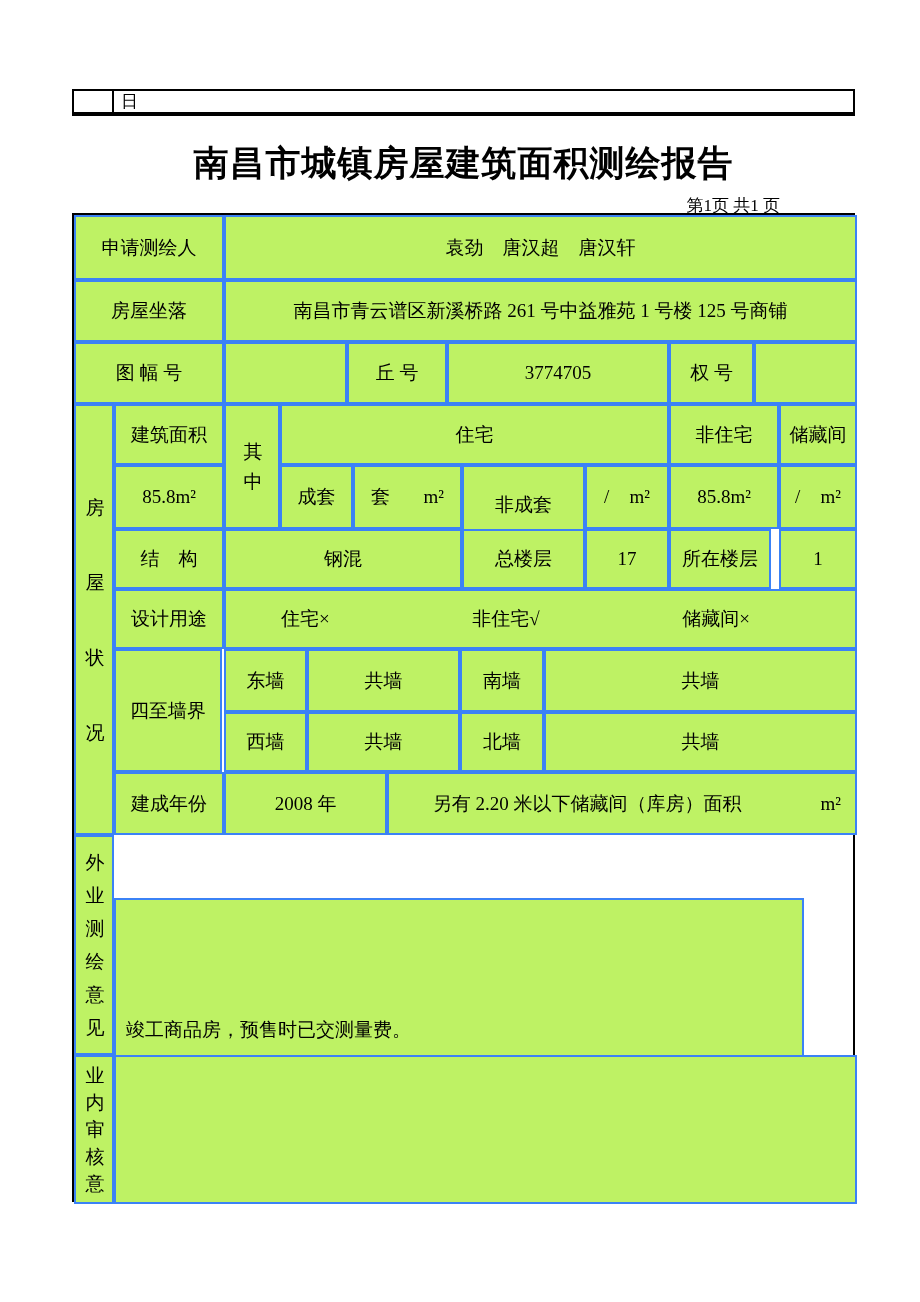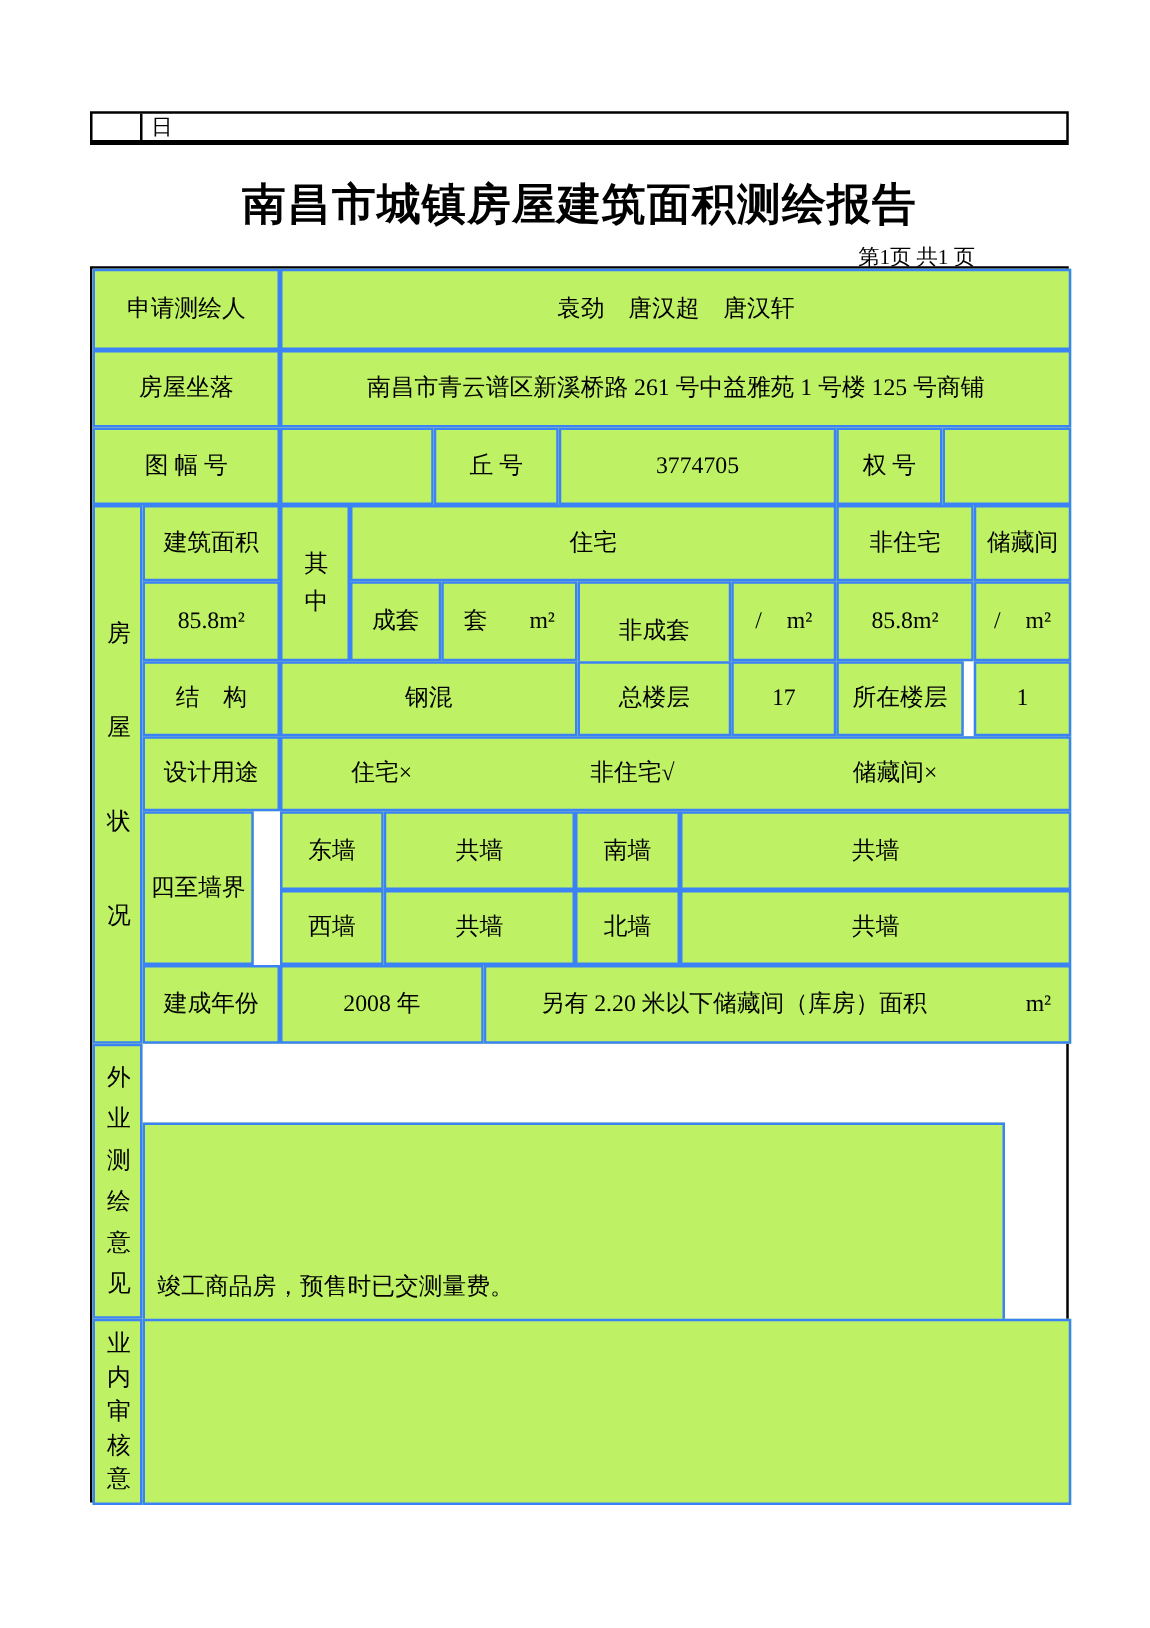--- a/index.html
+++ b/index.html
@@ -101,21 +101,21 @@
     <div class="cell" style="left:595px;top:314px;width:102px;height:60px">所在楼层</div>
     <div class="cell" style="left:705px;top:314px;width:78px;height:60px">1</div>
 
     <div class="cell" style="left:40px;top:374px;width:110px;height:60px">设计用途</div>
     <div class="cell use-cell" style="left:150px;top:374px;width:633px;height:60px">
       <span>住宅×</span>
       <span>非住宅√</span>
       <span>储藏间×</span>
     </div>
 
-    <div class="cell" style="left:40px;top:434px;width:89px;height:123px">四至墙界</div>
+    <div class="cell" style="left:40px;top:434px;width:108px;height:123px">四至墙界</div>
     <div class="cell" style="left:150px;top:434px;width:83px;height:63px">东墙</div>
     <div class="cell" style="left:233px;top:434px;width:153px;height:63px">共墙</div>
     <div class="cell" style="left:386px;top:434px;width:84px;height:63px">南墙</div>
     <div class="cell" style="left:470px;top:434px;width:313px;height:63px">共墙</div>
     <div class="cell" style="left:150px;top:497px;width:83px;height:60px">西墙</div>
     <div class="cell" style="left:233px;top:497px;width:153px;height:60px">共墙</div>
     <div class="cell" style="left:386px;top:497px;width:84px;height:60px">北墙</div>
     <div class="cell" style="left:470px;top:497px;width:313px;height:60px">共墙</div>
 
     <div class="cell" style="left:40px;top:557px;width:110px;height:63px">建成年份</div>

